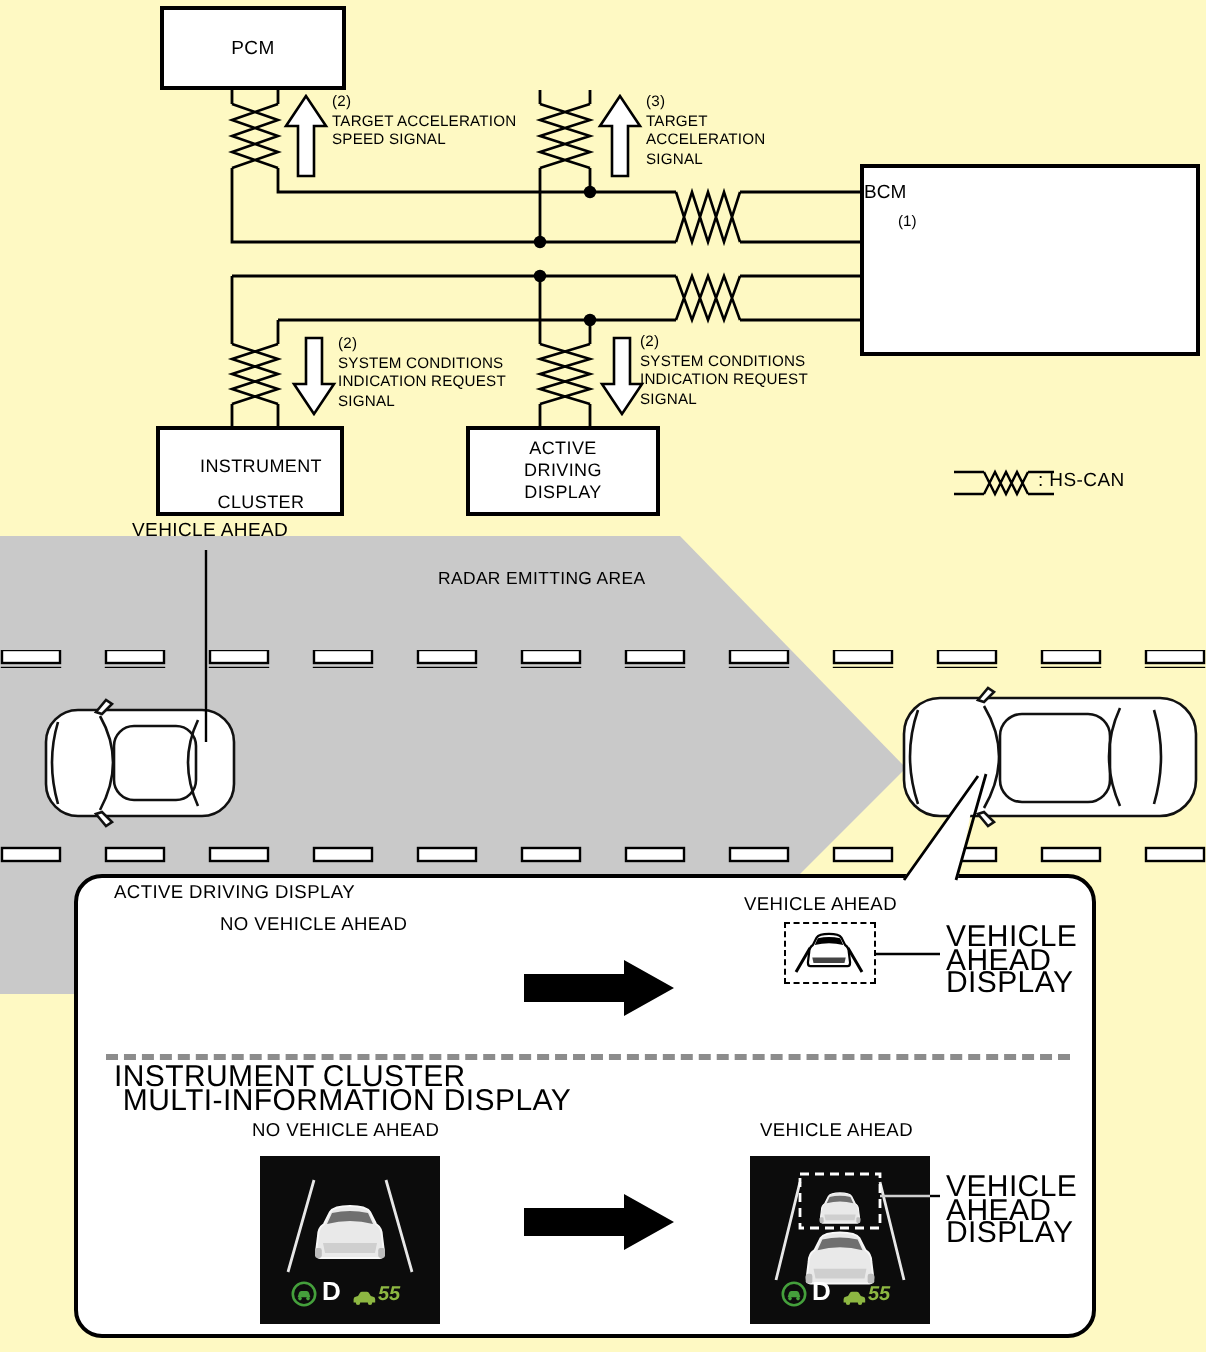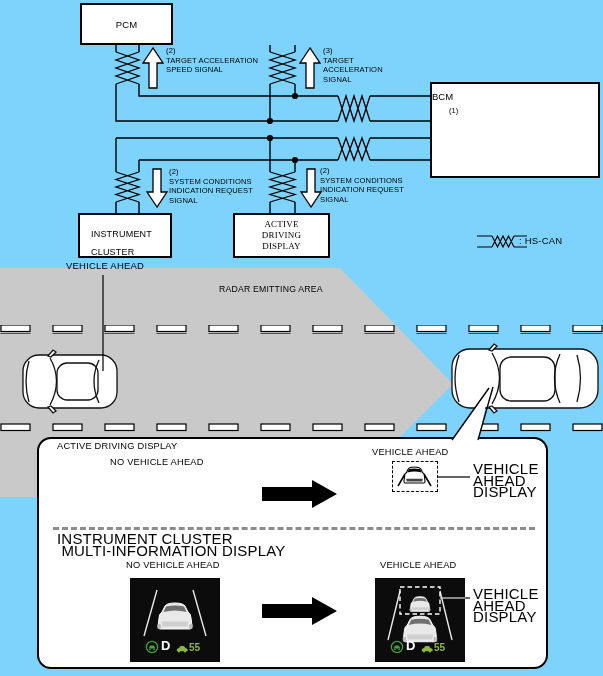--- a/index.html
+++ b/index.html
@@ -1,16 +1,16 @@
 <!DOCTYPE html>
 <html><head>
 <meta charset="utf-8">
 <style>
   html,body{margin:0;padding:0;background:#fff;}
-  .stage{position:relative;width:603px;height:676px;background:#7dd3fc;overflow:hidden;
+  .stage{position:relative;width:603px;height:676px;background:#fef9c3;overflow:hidden;
          font-family:"Liberation Sans",sans-serif;color:#000;}
   .art{position:absolute;left:0;top:0;z-index:1;}
   .ov{position:absolute;z-index:2;}
   .pre{white-space:pre-line;}
   .prew{white-space:pre-wrap;}
   .box{position:absolute;z-index:2;background:#fff;border:2px solid #000;box-sizing:border-box;}
   .box.flexc{display:flex;align-items:center;justify-content:center;text-align:center;}
   .nodelbl{font-size:9.5px;letter-spacing:.2px;}
   .clusterlbl{font-size:9px;line-height:11.5px;letter-spacing:.2px;}
   .siglabel{position:absolute;z-index:2;font-size:7.6px;line-height:9.6px;letter-spacing:.1px;}
@@ -19,21 +19,21 @@
   .bcm-title{padding-top:7px;font-size:9.5px;}
   .lbl95{font-size:9.5px;letter-spacing:.2px;}
   .lbl93{font-size:9.3px;letter-spacing:.2px;}
   .lbl87{font-size:8.7px;letter-spacing:.2px;margin-left:44px;}
   .caption{font-size:15px;line-height:11.5px;letter-spacing:.2px;}
   .divider{position:absolute;z-index:2;border-top:3px dashed #8c8c8c;height:0;}
   .addicon{position:absolute;z-index:2;width:46px;height:31px;border:1.5px dashed #000;
            box-sizing:border-box;background:#fff;}
   .display{position:absolute;z-index:2;width:90px;height:84px;background:#0c0c0c;}
   .display .gear{position:absolute;left:31px;top:60px;font-size:13px;font-weight:bold;color:#fff;}
-  .display .speed{position:absolute;left:59px;top:64px;font-size:10px;font-weight:bold;color:#8db742;}
+  .display .speed{position:absolute;left:59px;top:64px;font-size:10px;font-weight:bold;color:#8db742;font-style:italic;}
   .display .cruise{position:absolute;left:15px;top:62px;}
   .display .minicar{position:absolute;left:46px;top:67px;}
 </style>
 </head>
 <body>
 
 <div class="stage">
 
   <svg class="art" width="603" height="676" viewBox="0 0 603 676">
     <defs>
@@ -124,25 +124,25 @@
              M492,247 L497.5,236 L503,247 L508.5,236 L514,247" stroke="#000" stroke-width="1.2" fill="none"></path>
   </svg>
 
   <div class="box flexc" style="left:80px;top:3px;width:93px;height:42px;">
     <span class="nodelbl">PCM</span>
   </div>
   <div class="box" style="left:430px;top:82px;width:170px;height:96px;">
     <div class="bcm-title">BCM</div>
     <div class="bcm-ref">(1)</div>
   </div>
-  <div class="box" style="left:78px;top:213px;width:94px;height:45px;padding:8px 0 0 11px;">
+  <div class="box" style="left:78px;top:213px;width:94px;height:45px;padding:8px 0 0 11px;text-align:center;">
     <span class="clusterlbl pre">INSTRUMENT
 CLUSTER</span>
   </div>
-  <div class="box flexc" style="left:233px;top:213px;width:97px;height:45px;font-family:Liberation Serif, serif;">
+  <div class="box flexc" style="left:233px;top:213px;width:97px;height:45px;">
     <span class="clusterlbl pre" style="line-height:11px;">ACTIVE
 DRIVING
 DISPLAY</span>
   </div>
 
   <div class="siglabel pre" style="left:166px;top:46px;">(2)
 TARGET ACCELERATION
 SPEED SIGNAL</div>
   <div class="siglabel pre" style="left:323px;top:46px;">(3)
 TARGET

